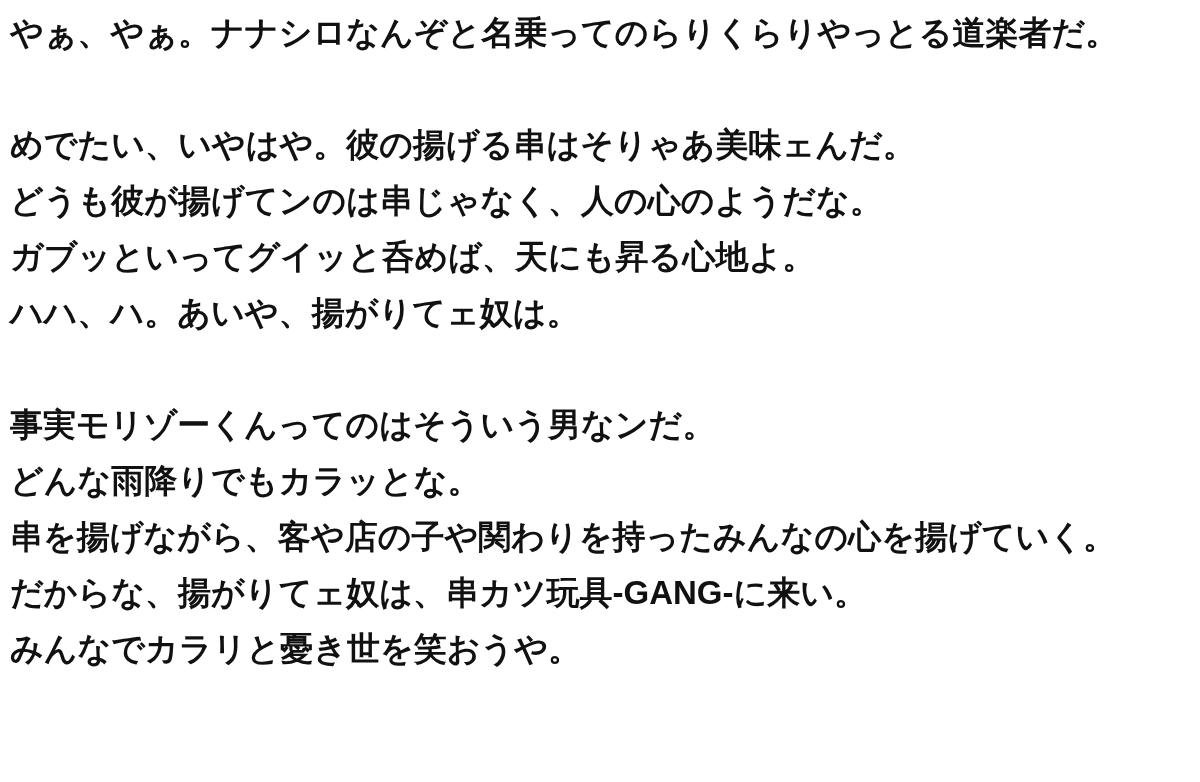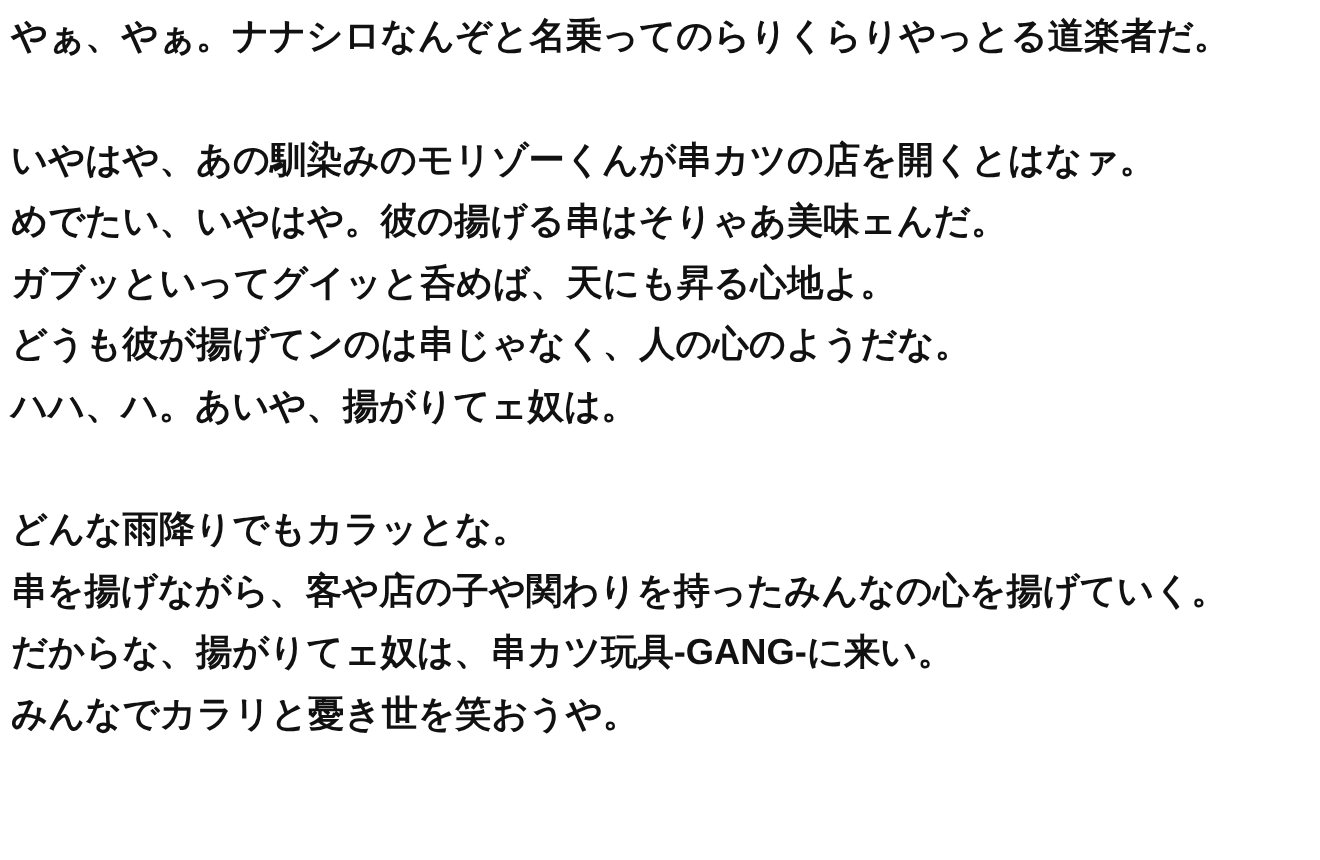--- a/index.html
+++ b/index.html
@@ -36,27 +36,27 @@
 </head>
 <body>
 
 <div class="page">
 
   <div class="para">
     <div class="line">やぁ、やぁ。ナナシロなんぞと名乗ってのらりくらりやっとる道楽者だ。</div>
   </div>
 
   <div class="para">
-    <div class="line">いやはや、あの馴染みのモリゾーくんが串カツの店を開くとはなァ。</div>
     <div class="line">めでたい、いやはや。彼の揚げる串はそりゃあ美味ェんだ。</div>
+    <div class="line">どうも彼が揚げてンのは串じゃなく、人の心のようだな。</div>
     <div class="line">ガブッといってグイッと呑めば、天にも昇る心地よ。</div>
-    <div class="line">どうも彼が揚げてンのは串じゃなく、人の心のようだな。</div>
     <div class="line">ハハ、ハ。あいや、揚がりてェ奴は。</div>
   </div>
 
   <div class="para">
+    <div class="line">事実モリゾーくんってのはそういう男なンだ。</div>
     <div class="line">どんな雨降りでもカラッとな。</div>
     <div class="line">串を揚げながら、客や店の子や関わりを持ったみんなの心を揚げていく。</div>
     <div class="line">だからな、揚がりてェ奴は、串カツ玩具-GANG-に来い。</div>
     <div class="line">みんなでカラリと憂き世を笑おうや。</div>
   </div>
 
 </div>
 
 </body></html>

